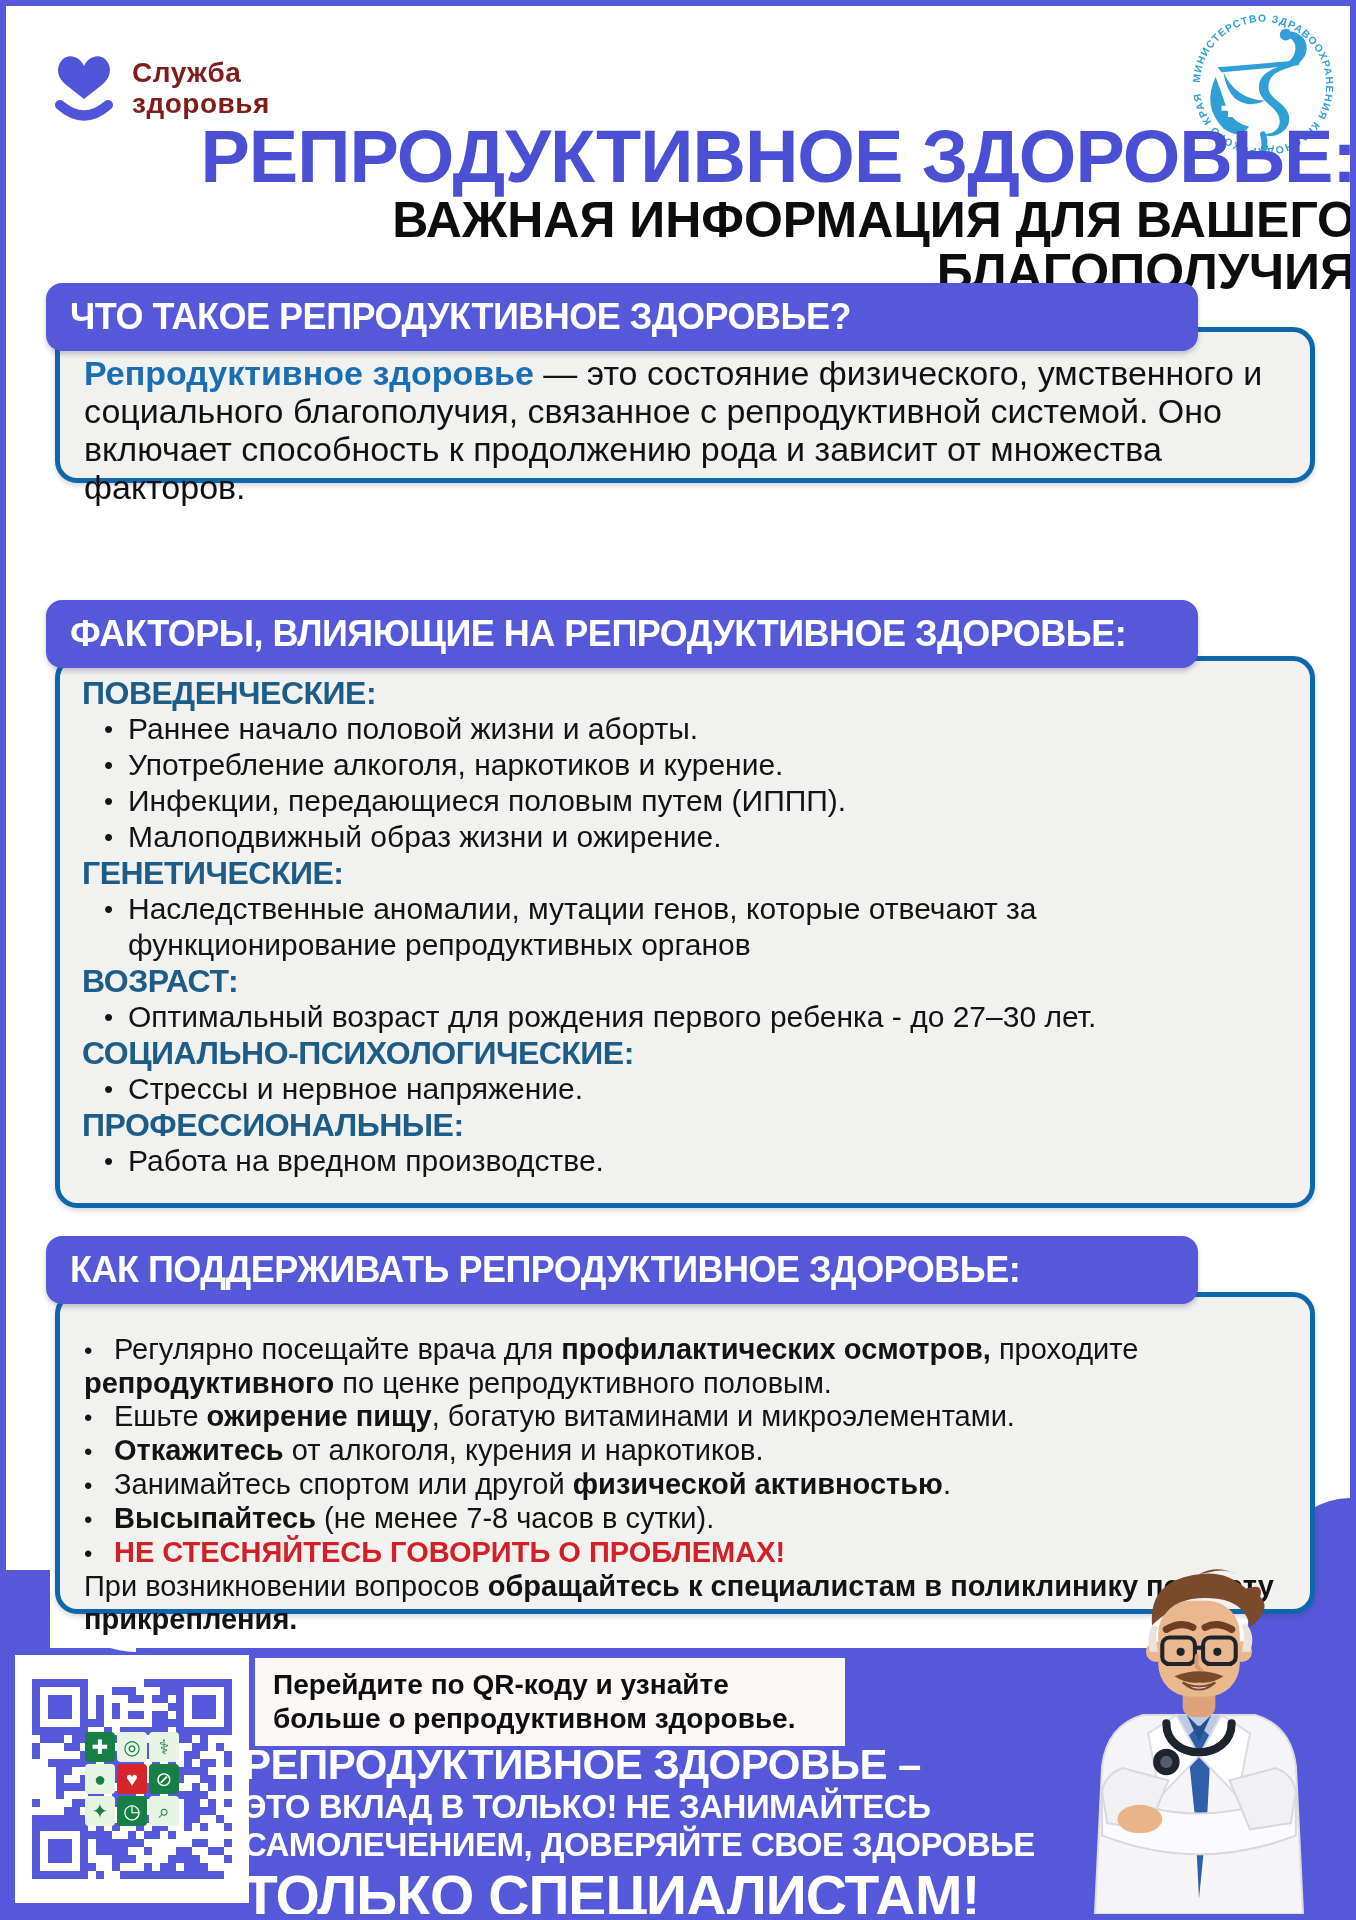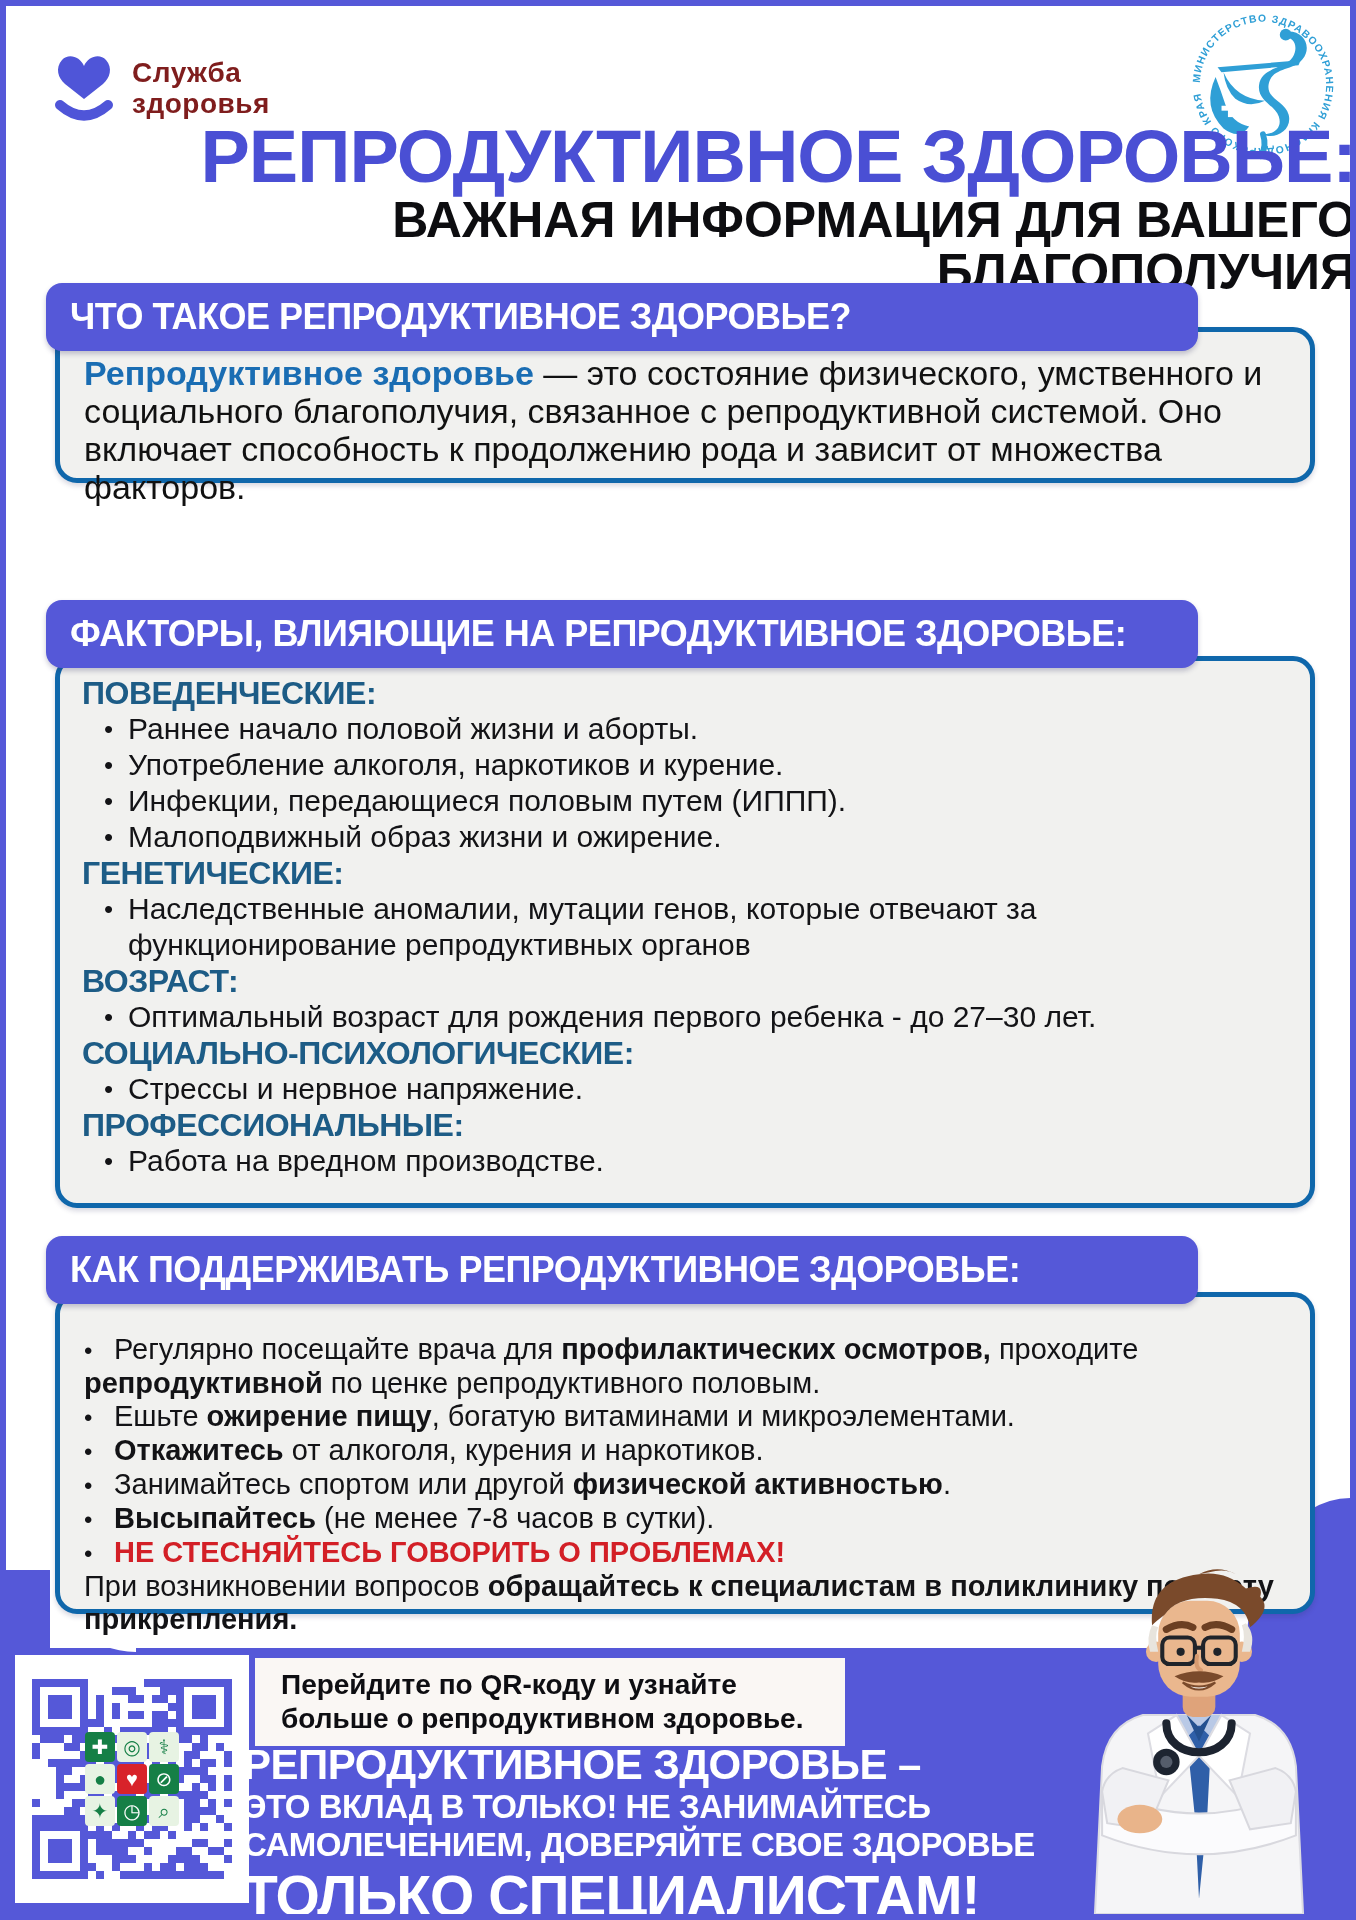--- a/index.html
+++ b/index.html
@@ -48,21 +48,21 @@
 
   .qr-card{position:absolute;left:15px;top:1655px;width:234px;height:248px;background:#fff;z-index:3;
            display:flex;align-items:center;justify-content:center;}
   .qr-grid{position:relative;width:200px;height:200px;}
   .qr-cell{position:absolute;background:var(--primary);}
   .qr-icons{position:absolute;left:50%;top:50%;transform:translate(-50%,-50%);display:grid;
             grid-template-columns:repeat(3,30px);grid-template-rows:repeat(3,30px);gap:2px;z-index:2;}
   .qr-tile{display:flex;align-items:center;justify-content:center;font-size:20px;border-radius:4px;}
 
   .qr-caption{position:absolute;left:255px;top:1658px;width:590px;box-sizing:border-box;background:#faf7f4;
-              padding:10px 26px;z-index:3;font-size:28px;font-weight:bold;color:#0e0e12;line-height:34px;}
+              padding:10px 18px;z-index:3;font-size:28px;font-weight:bold;color:#0e0e12;line-height:34px;}
 
   .slogans{position:absolute;left:243px;top:1742px;width:1000px;z-index:3;color:#ffffff;}
   .slogan-1{font-size:42px;font-weight:bold;letter-spacing:-0.5px;line-height:46px;}
   .slogan-2,.slogan-3{font-size:33px;font-weight:bold;letter-spacing:-0.5px;line-height:38px;}
   .slogan-4{font-size:57px;font-weight:bold;letter-spacing:-1px;line-height:60px;margin-top:2px;}
 
   .doctor{position:absolute;right:4px;bottom:6px;width:306px;height:352px;z-index:4;}
 </style>
 </head>
 <body>
@@ -134,21 +134,21 @@
         <div class="fgroup-h">СОЦИАЛЬНО-ПСИХОЛОГИЧЕСКИЕ:</div>
         <div class="fbullet">Стрессы и нервное напряжение.</div>
         <div class="fgroup-h">ПРОФЕССИОНАЛЬНЫЕ:</div>
         <div class="fbullet">Работа на вредном производстве.</div>
       </div>
   </div>
 
   <div class="banner" id="banner-3">КАК ПОДДЕРЖИВАТЬ РЕПРОДУКТИВНОЕ ЗДОРОВЬЕ:</div>
   <div class="sbox" id="box-3">
     <div id="support-list">
-        <p><span class="bdot">•</span><span>Регулярно посещайте врача для </span><b>профилактических осмотров,</b><span> проходите </span><b>репродуктивной</b><span> по ценке репродуктивного половым.</span></p>
+        <p><span class="bdot">•</span><span>Регулярно посещайте врача для </span><b>профилактических осмотров,</b><span> проходите </span><b>репродуктивного</b><span> по ценке репродуктивного половым.</span></p>
         <p><span class="bdot">•</span><span>Ешьте </span><b>ожирение пищу</b><span>, богатую витаминами и микроэлементами.</span></p>
         <p><span class="bdot">•</span><b>Откажитесь</b><span> от алкоголя, курения и наркотиков.</span></p>
         <p><span class="bdot">•</span><span>Занимайтесь спортом или другой </span><b>физической активностью</b><span>.</span></p>
         <p><span class="bdot">•</span><b>Высыпайтесь</b><span> (не менее 7-8 часов в сутки).</span></p>
         <p><span class="bdot">•</span><b class="red">НЕ СТЕСНЯЙТЕСЬ ГОВОРИТЬ О ПРОБЛЕМАХ!</b></p>
         <p><span>При возникновении вопросов </span><b>обращайтесь к специалистам в поликлинику по месту прикрепления.</b></p>
       </div>
   </div>
 
   <div class="qr-card">

